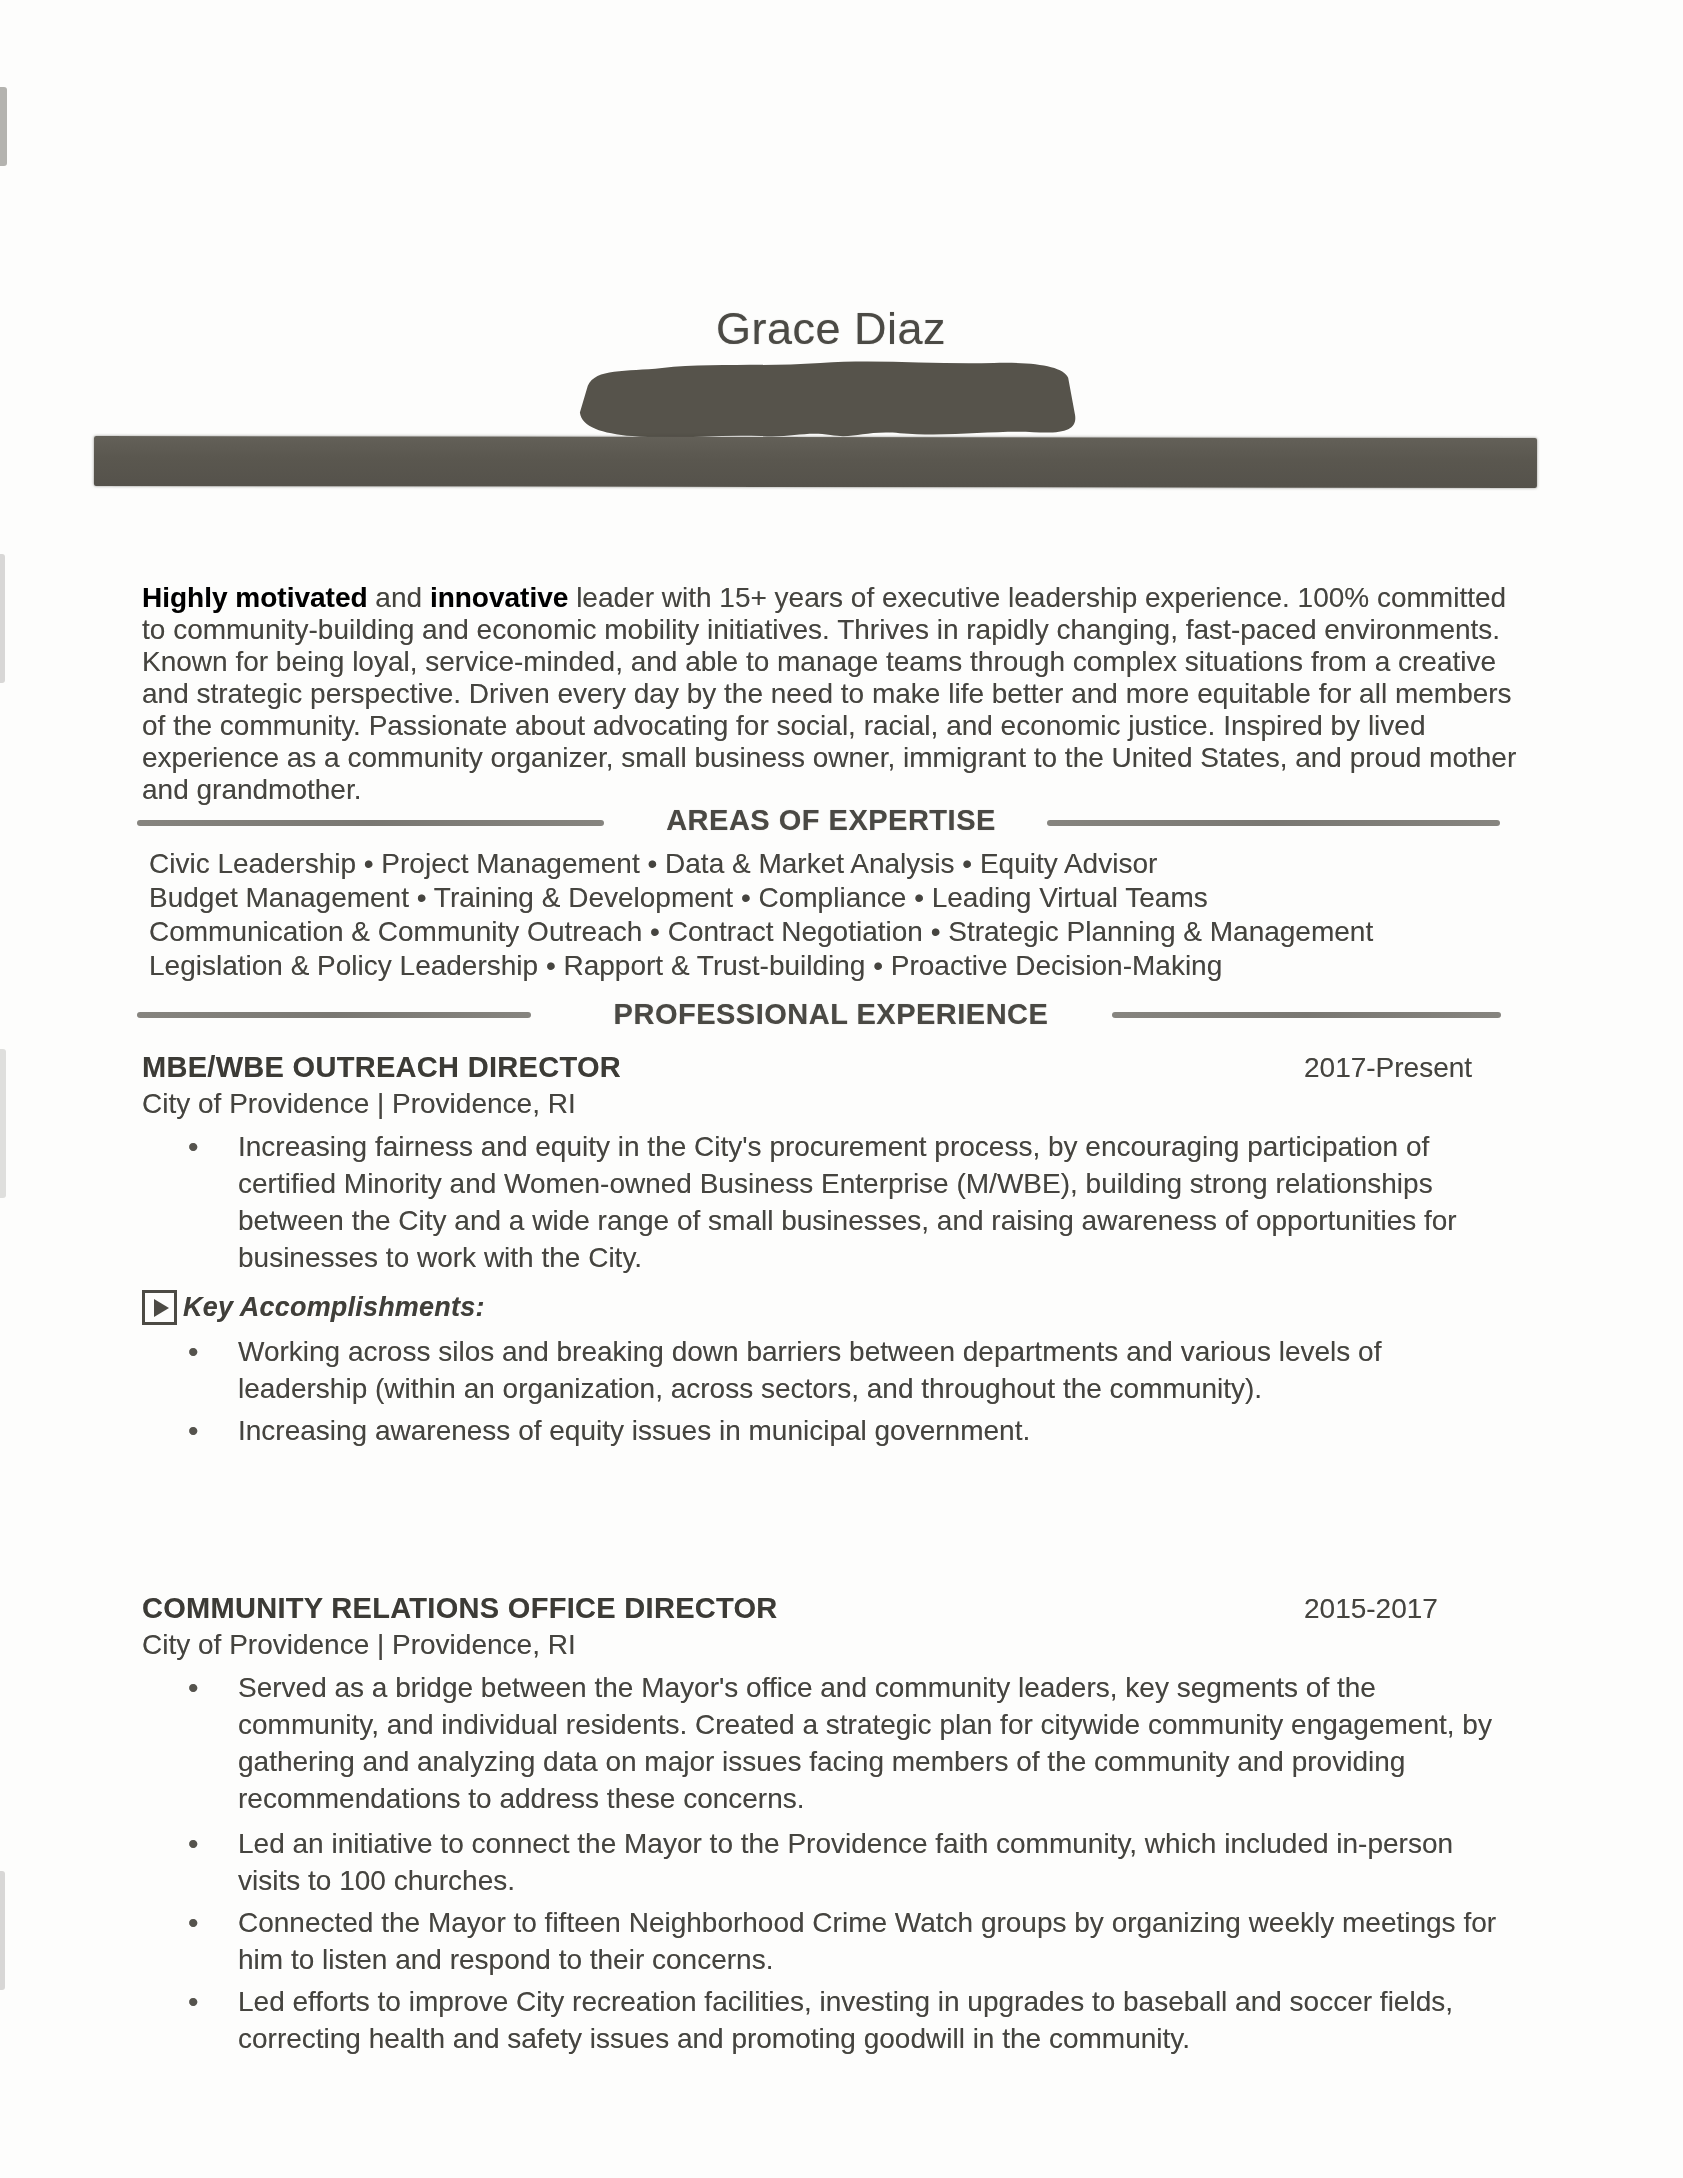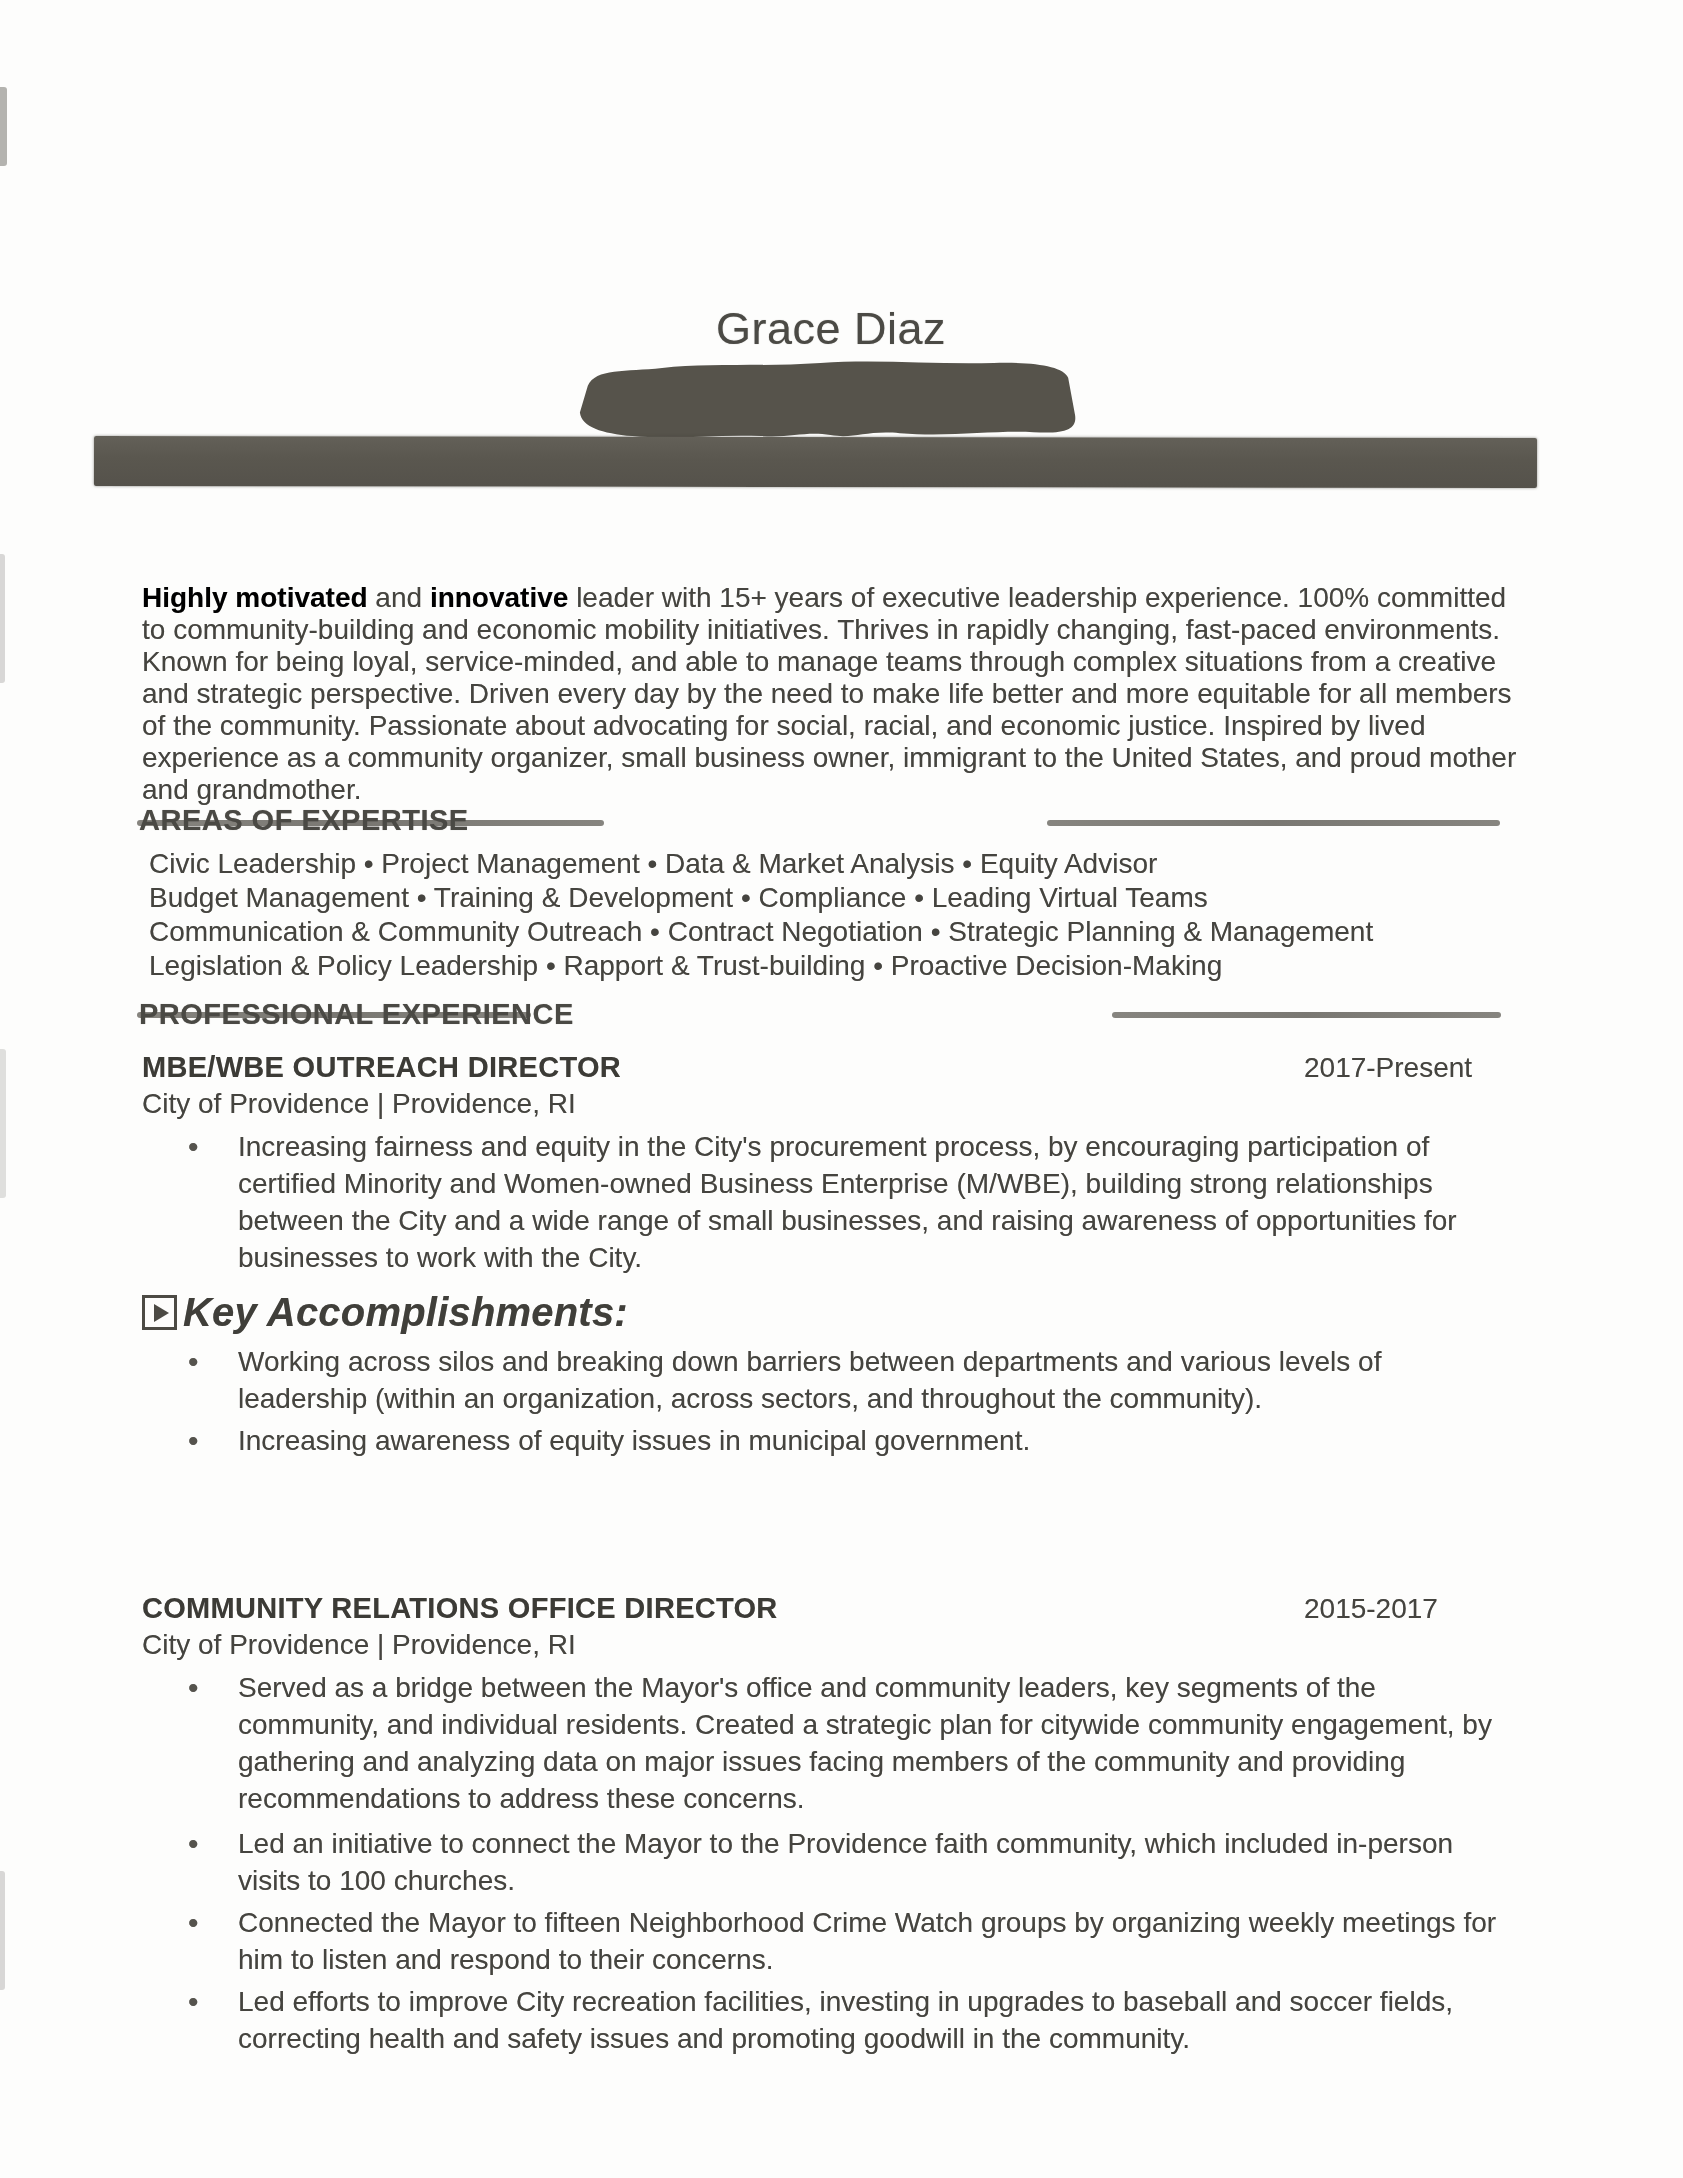--- a/index.html
+++ b/index.html
@@ -38,21 +38,21 @@
 
   .summary{
     position:absolute;left:142px;top:554px;width:1384px;
     font-size:28px;line-height:32px;color:#45443f;
     text-shadow:0 0 0.6px rgba(69,68,63,.4);
   }
   .summary b{color:#000000;}
 
   .section-heading{
     position:absolute;left:139px;width:1384px;
-    font-size:29px;font-weight:bold;color:#4a4944;
+    text-align:center;font-size:29px;font-weight:bold;color:#4a4944;
     letter-spacing:0.5px;
     text-shadow:0 0 0.8px rgba(70,68,62,.45);
   }
   .h-areas{top:804px;}
   .h-prof{top:998px;}
 
   .divider{position:absolute;height:6px;background:linear-gradient(90deg,#7c7a74,#6e6c66,#7c7a74);border-radius:3px;opacity:.92;}
   .div-areas-l{left:137px;top:820px;width:467px;}
   .div-areas-r{left:1047px;top:820px;width:453px;}
   .div-prof-l{left:137px;top:1012px;width:394px;}
@@ -88,21 +88,21 @@
   .key-icon{
     width:35px;height:35px;border:3px solid #4c4a44;
     display:flex;align-items:center;justify-content:center;
     margin-right:6px;flex:0 0 auto;
   }
   .key-icon .tri{
     width:0;height:0;border-top:9px solid transparent;border-bottom:9px solid transparent;
     border-left:15px solid #4c4a44;margin-left:3px;
   }
   .key-heading{
-    font-size:40px;font-weight:bold;font-style:italic;color:#403f3a;
+    font-size:27px;font-weight:bold;font-style:italic;color:#403f3a;
     letter-spacing:0.2px;
   }
 </style>
 </head>
 <body>
 
 <div class="page">
 
   <div class="edge-artifact ea1"></div>
   <div class="edge-artifact ea2"></div>

